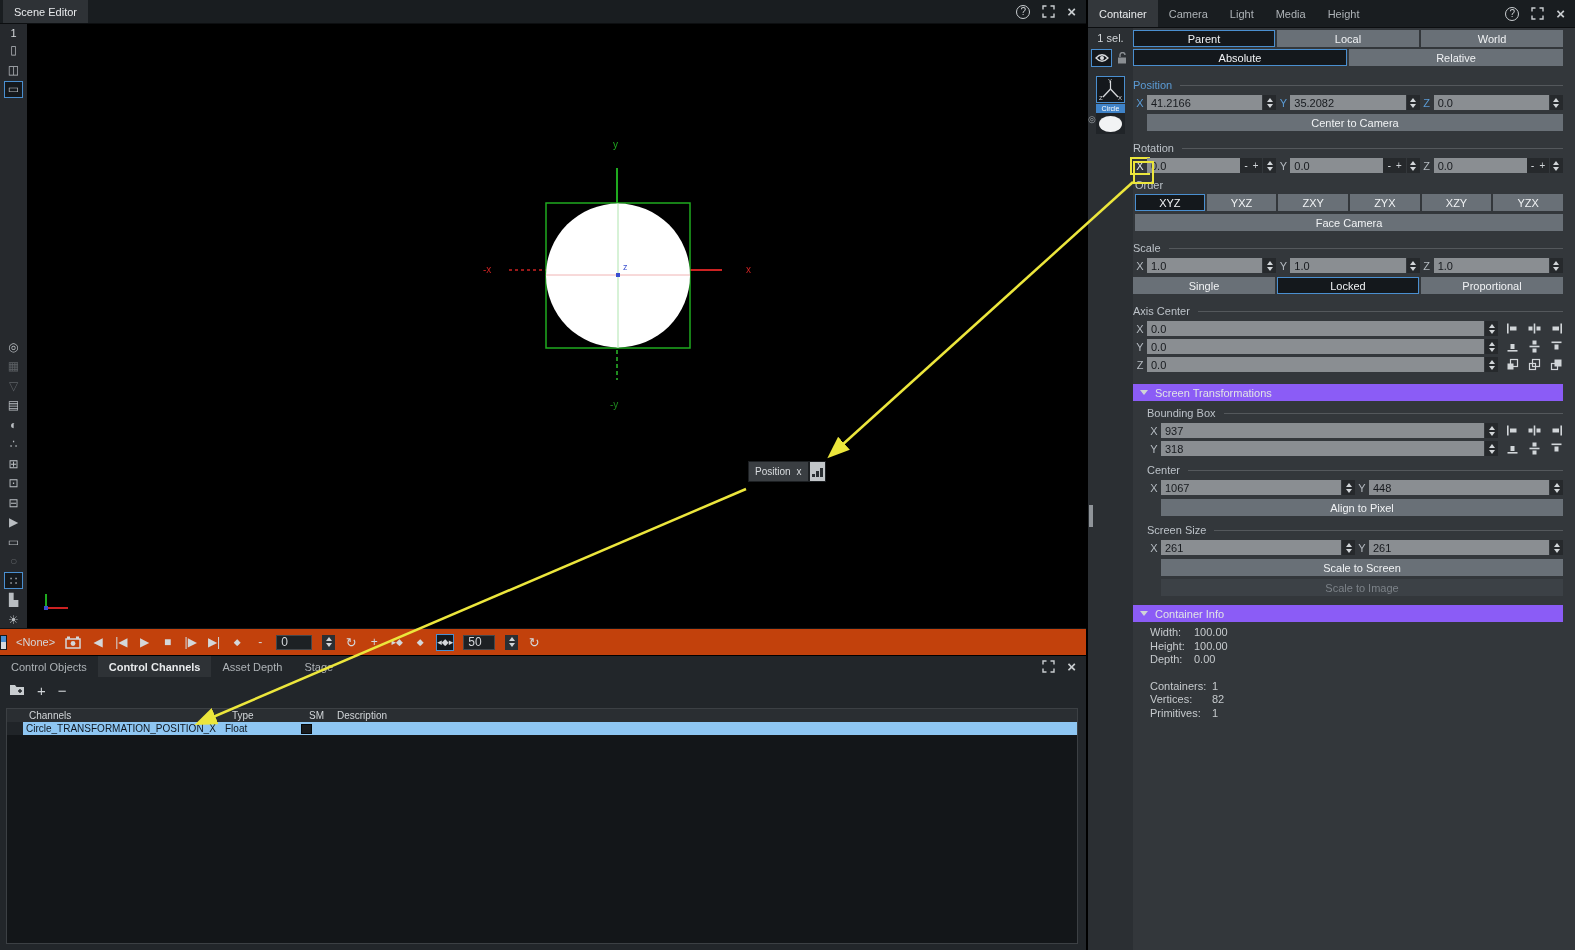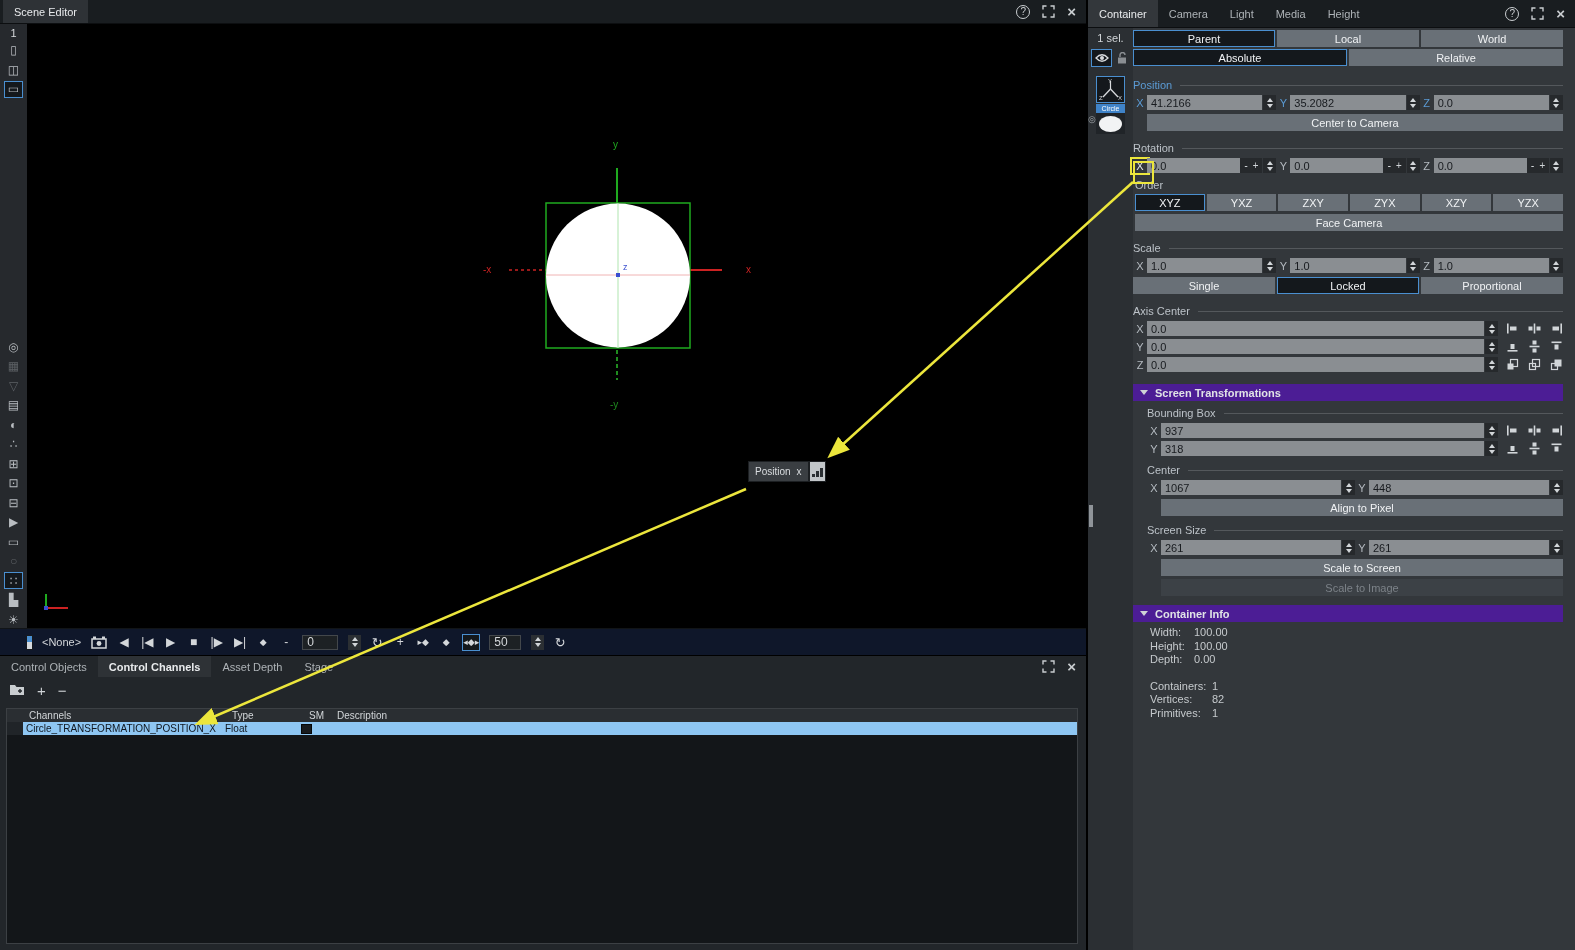--- a/index.html
+++ b/index.html
@@ -28,21 +28,21 @@
          color:#cfd3d6;font-size:10px;flex:none}
 
   .btn{background:#697077;color:#f0f2f4;height:17px;display:flex;align-items:center;
        justify-content:center;white-space:nowrap;border:1px solid transparent}
   .btn.on{background:#14181c;border:1px solid #4a8fd0}
   .btn.dis{background:#3c4146;color:#7c8288}
 
   .sect{display:flex;align-items:center;gap:8px;color:#bcc2c8;margin-top:11px;margin-bottom:4px}
   .sect .rule{flex:1;height:1px;background:#54585c}
   .sect.blue{color:#5b9bd5}
-  .hdr{background:#4c1d95;color:#e0e3e6;font-weight:bold;height:17px;display:flex;align-items:center;
+  .hdr{background:#8b5cf6;color:#e0e3e6;font-weight:normal;height:17px;display:flex;align-items:center;
        gap:7px;padding-left:7px;margin-top:12px}
   .chev{width:0;height:0;border-left:4px solid transparent;border-right:4px solid transparent;
         border-top:5px solid #cfd3d6}
   .frow{display:flex;align-items:center;margin-top:3px}
   .axl{width:14px;text-align:center;color:#b4bac0;flex:none}
   .axl.blue{color:#5b9bd5}
   .grow{flex:1;min-width:0}
   .alignset{display:flex;gap:9px;margin-left:8px;flex:none;align-items:center}
   .alignset svg{display:block}
 
@@ -131,21 +131,21 @@
       </g>
     </svg>
     <span class="abs" style="left:586px;top:115px;color:#1faa1f;font-size:10px">y</span>
     <span class="abs" style="left:583px;top:375px;color:#1f8c1f;font-size:10px">-y</span>
     <span class="abs" style="left:719px;top:240px;color:#cc2222;font-size:10px">x</span>
     <span class="abs" style="left:456px;top:240px;color:#cc2222;font-size:10px">-x</span>
     <span class="abs" style="left:596px;top:238px;color:#3a4fd0;font-size:9px">z</span>
   </div>
 </div>
 
-<div class="abs pb" style="left:0;top:628px;width:1086px;height:27px;background:#0f172a;border-top:1px solid #111417;padding-left:26px">
+<div class="abs pb" style="left:0;top:628px;width:1086px;height:27px;background:#c2410c;border-top:1px solid #111417;">
   <span style="width:7px;height:15px;background:#d7dadd;border:1px solid #17191c;display:flex;flex-direction:column">
     <i style="flex:1;background:#4a8fd0"></i>
       <i style="flex:1"></i>
   </span>
   <span style="font-size:11px">&lt;None&gt;</span>
   <span class="picon">
     <svg width="16" height="13" viewBox="0 0 16 13">
         <rect x="1" y="3" width="14" height="9" fill="none" stroke="#d4d7da" stroke-width="1.5"></rect>
         <rect x="2" y="0.5" width="3" height="2.5" fill="#d4d7da"></rect>
         <rect x="11" y="0.5" width="3" height="2.5" fill="#d4d7da"></rect>

